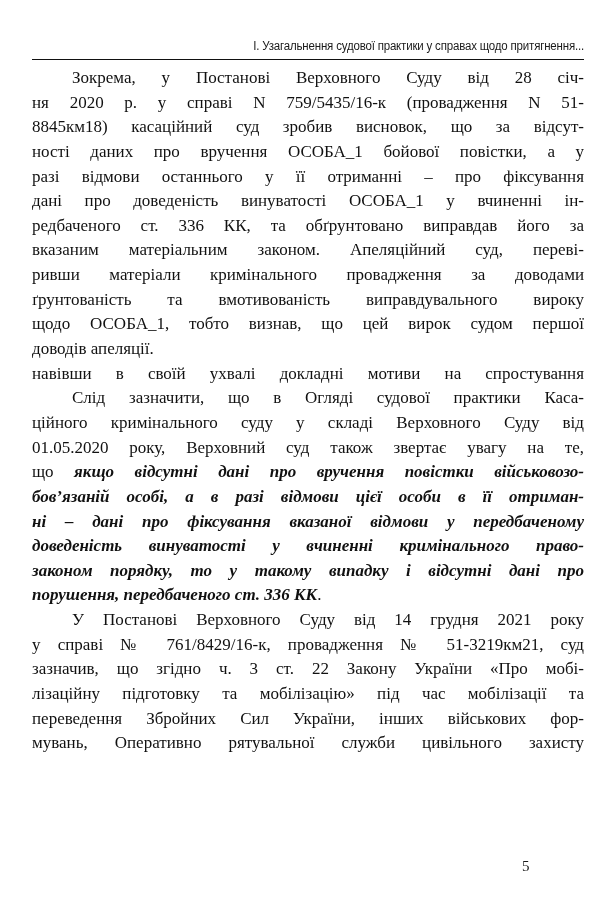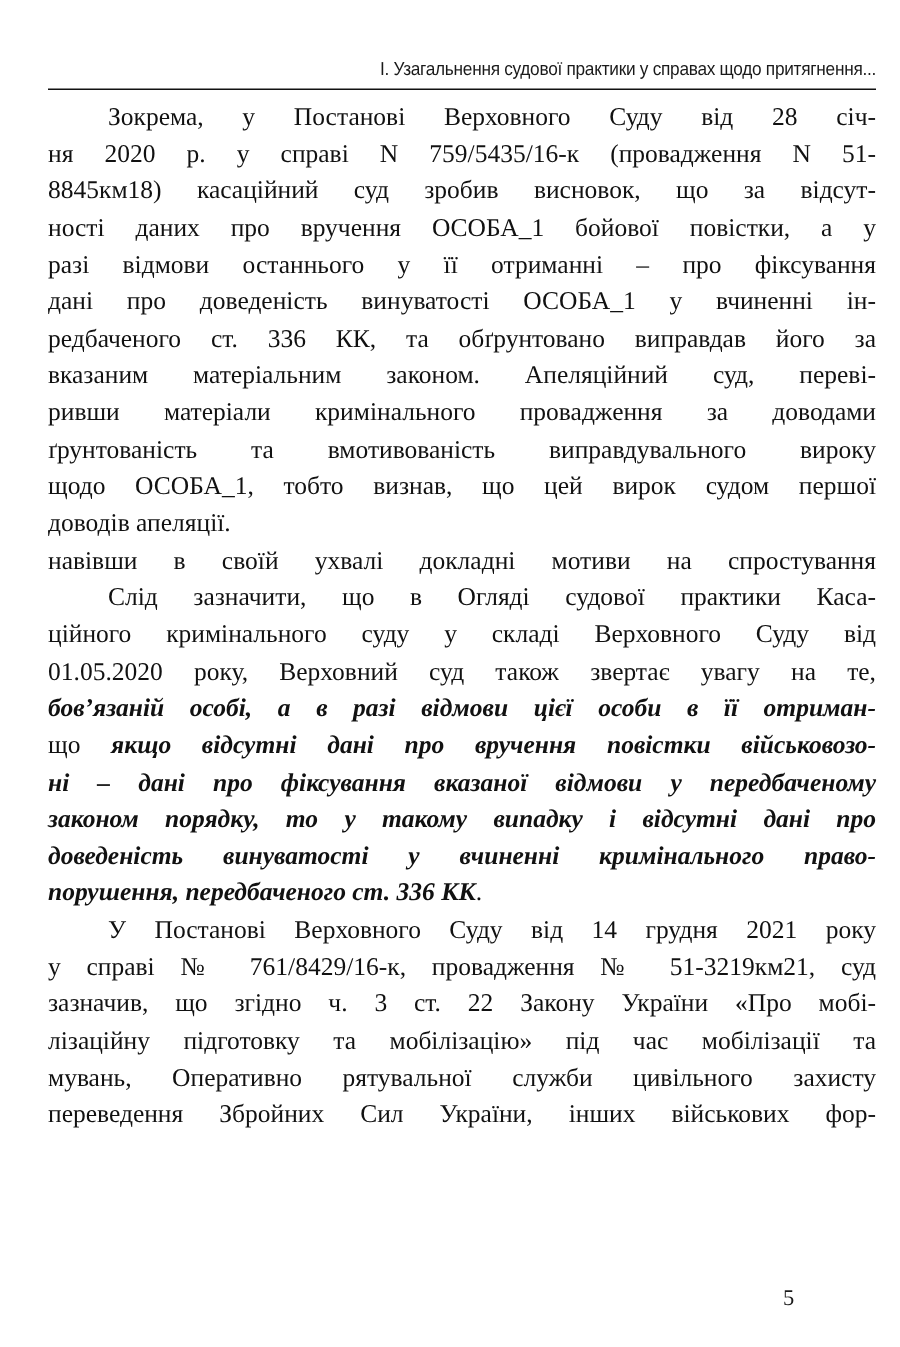--- a/index.html
+++ b/index.html
@@ -60,31 +60,31 @@
     <span class="line">ґрунтованість та вмотивованість виправдувального вироку</span>
     <span class="line">щодо ОСОБА_1, тобто визнав, що цей вирок судом першої</span>
     <span class="line last">доводів апеляції.</span>
     <span class="line">навівши в своїй ухвалі докладні мотиви на спростування</span>
   </div>
 
   <div>
     <span class="line indent">Слід зазначити, що в Огляді судової практики Каса-</span>
     <span class="line">ційного кримінального суду у складі Верховного Суду від</span>
     <span class="line">01.05.2020 року, Верховний суд також звертає увагу на те,</span>
+    <span class="line"><span>що </span><span class="bi">якщо відсутні дані про вручення повістки військовозо-</span></span>
     <span class="line bi">бов’язаній особі, а в разі відмови цієї особи в її отриман-</span>
-    <span class="line"><span>що </span><span class="bi">якщо відсутні дані про вручення повістки військовозо-</span></span>
     <span class="line bi">ні – дані про фіксування вказаної відмови у передбаченому</span>
+    <span class="line bi">доведеність винуватості у вчиненні кримінального право-</span>
     <span class="line bi">законом порядку, то у такому випадку і відсутні дані про</span>
-    <span class="line bi">доведеність винуватості у вчиненні кримінального право-</span>
     <span class="line last"><span class="bi">порушення, передбаченого ст. 336 КК</span><span>.</span></span>
   </div>
 
   <div>
     <span class="line indent">У Постанові Верховного Суду від 14 грудня 2021 року</span>
     <span class="line">у справі № 761/8429/16-к, провадження № 51-3219км21, суд</span>
     <span class="line">зазначив, що згідно ч. 3 ст. 22 Закону України «Про мобі-</span>
     <span class="line">лізаційну підготовку та мобілізацію» під час мобілізації та</span>
+    <span class="line">переведення Збройних Сил України, інших військових фор-</span>
     <span class="line">мувань, Оперативно рятувальної служби цивільного захисту</span>
-    <span class="line">переведення Збройних Сил України, інших військових фор-</span>
   </div>
 </div>
 
 <div class="page-number">5</div>
 
 </body></html>

